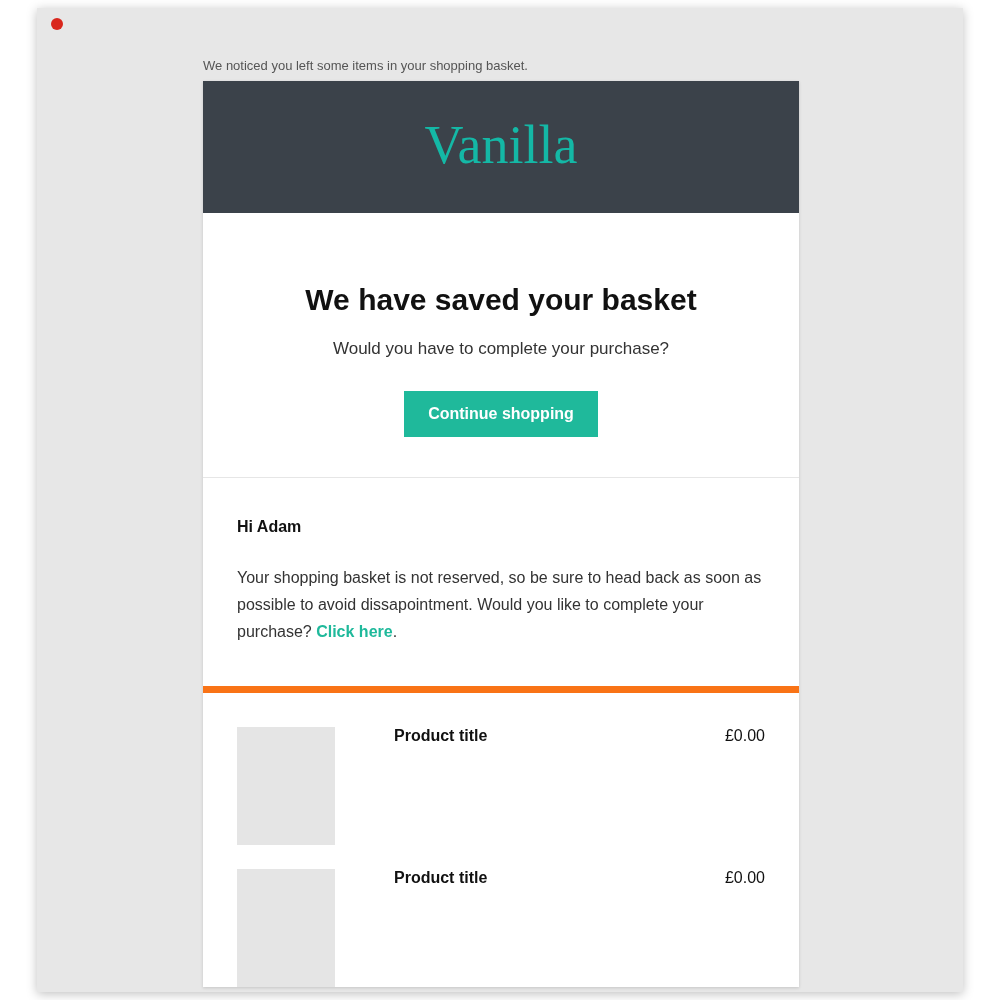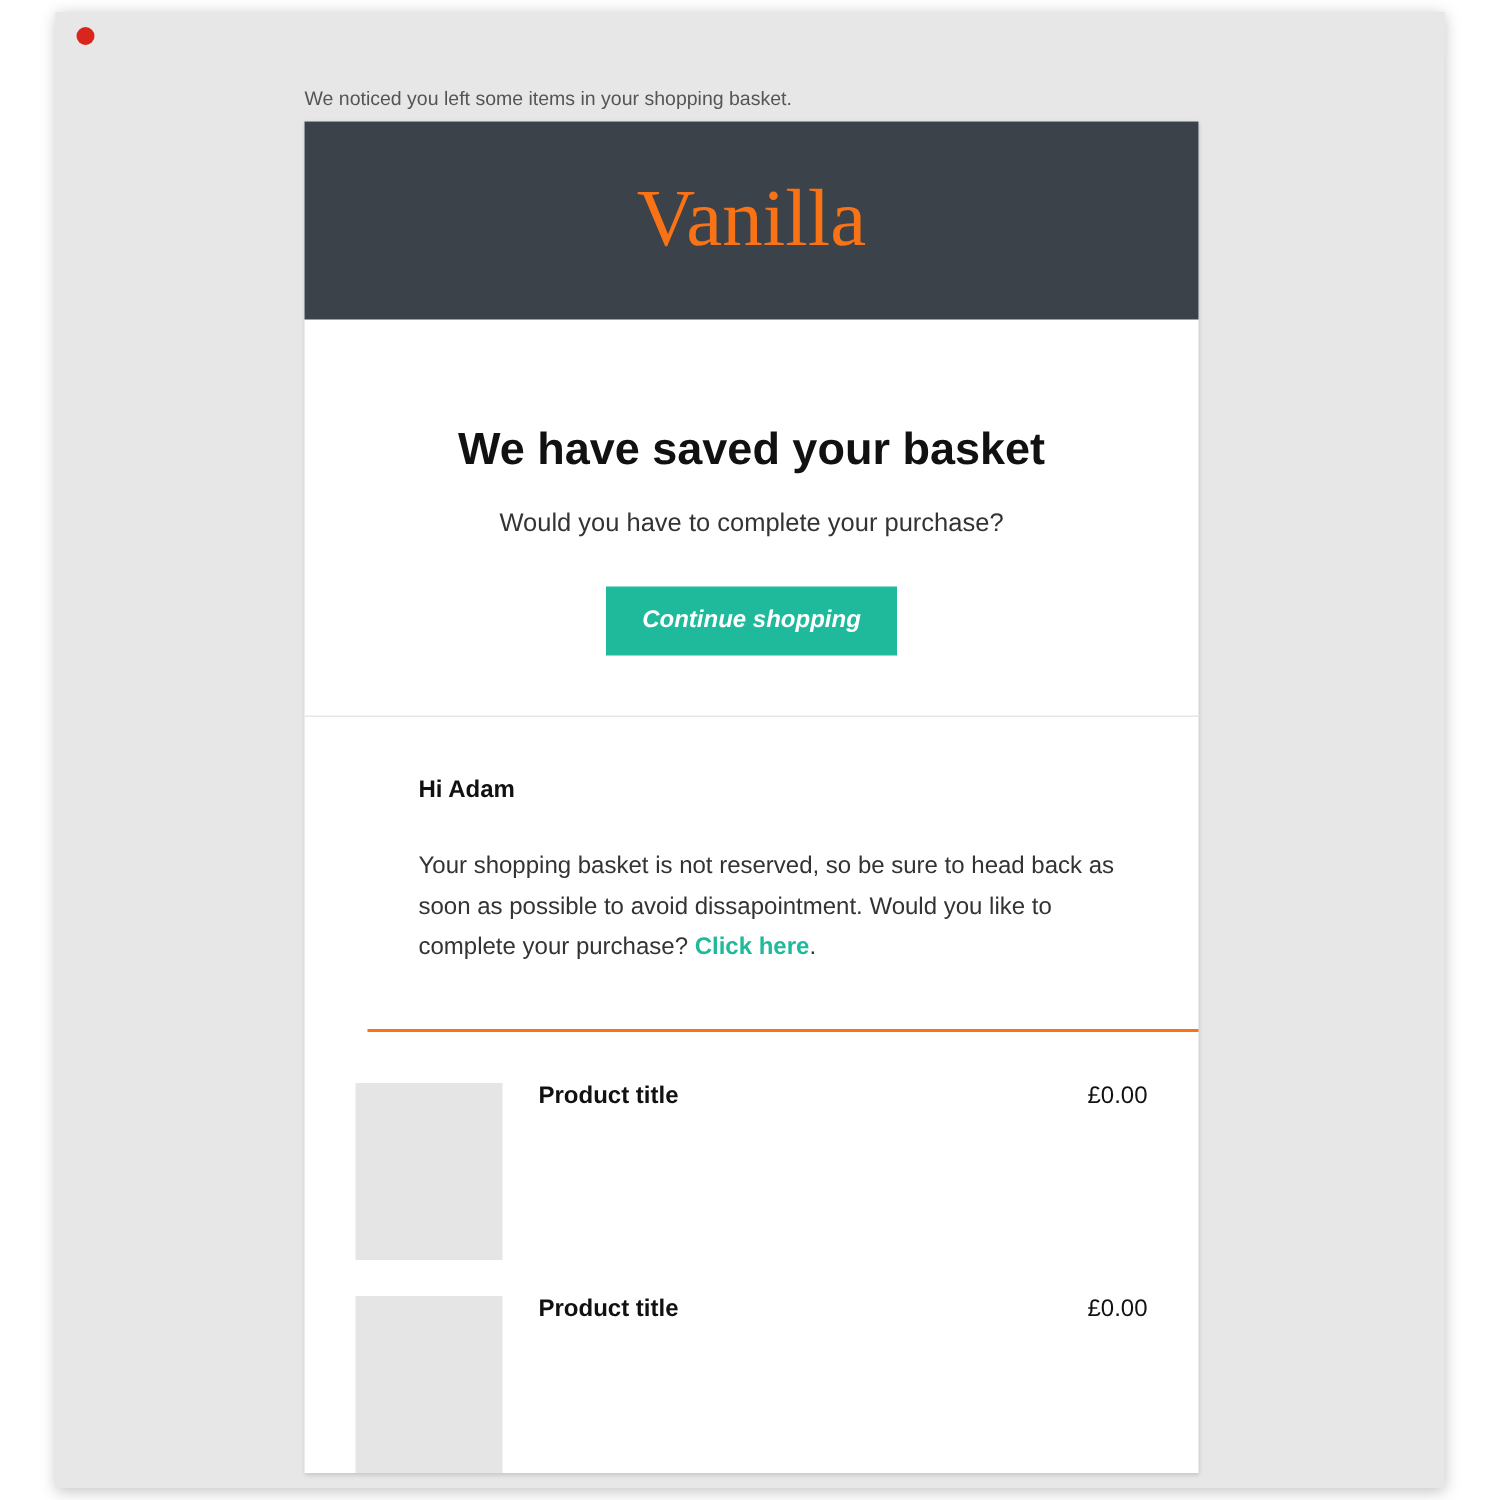--- a/index.html
+++ b/index.html
@@ -45,21 +45,21 @@
   }
   .header {
     background: #3b424a;
     height: 132px;
     display: flex;
     align-items: center;
     justify-content: center;
   }
   .logo {
     font-family: "Brush Script MT", "Segoe Script", cursive;
-    color: #f97316;
+    color: #14b8a6;
     font-size: 54px;
     line-height: 1;
     transform: translateY(-2px);
   }
   .hero {
     text-align: center;
     padding: 70px 30px 40px 30px;
     border-bottom: 1px solid #e6e6e6;
   }
   .hero h1 {
@@ -75,26 +75,24 @@
   }
   .cta {
     display: inline-block;
     background: #1fb99b;
     color: #fff;
     font-weight: 700;
     font-size: 16px;
     padding: 14px 24px;
     border: none;
     cursor: pointer;
-    font-style: italic;
   }
   .message {
     padding: 40px 34px 40px 34px;
-    border-bottom: 2px solid #f97316;
-    margin-left: 42px;
+    border-bottom: 7px solid #f97316;
   }
   .greeting {
     font-weight: 700;
     font-size: 16px;
     color: #111;
     margin-bottom: 28px;
   }
   .body-text {
     font-size: 16px;
     color: #333;
@@ -104,20 +102,21 @@
     color: #1fb99b;
     font-weight: 700;
     text-decoration: none;
   }
   .products {
     padding: 34px 34px 0 34px;
   }
   .product-row {
     display: flex;
     margin-bottom: 24px;
+    gap: 35px;
   }
   .product-img {
     width: 98px;
     height: 118px;
     background: #e5e5e5;
     flex-shrink: 0;
   }
   .product-info {
     flex: 1;
     padding-left: 24px;

